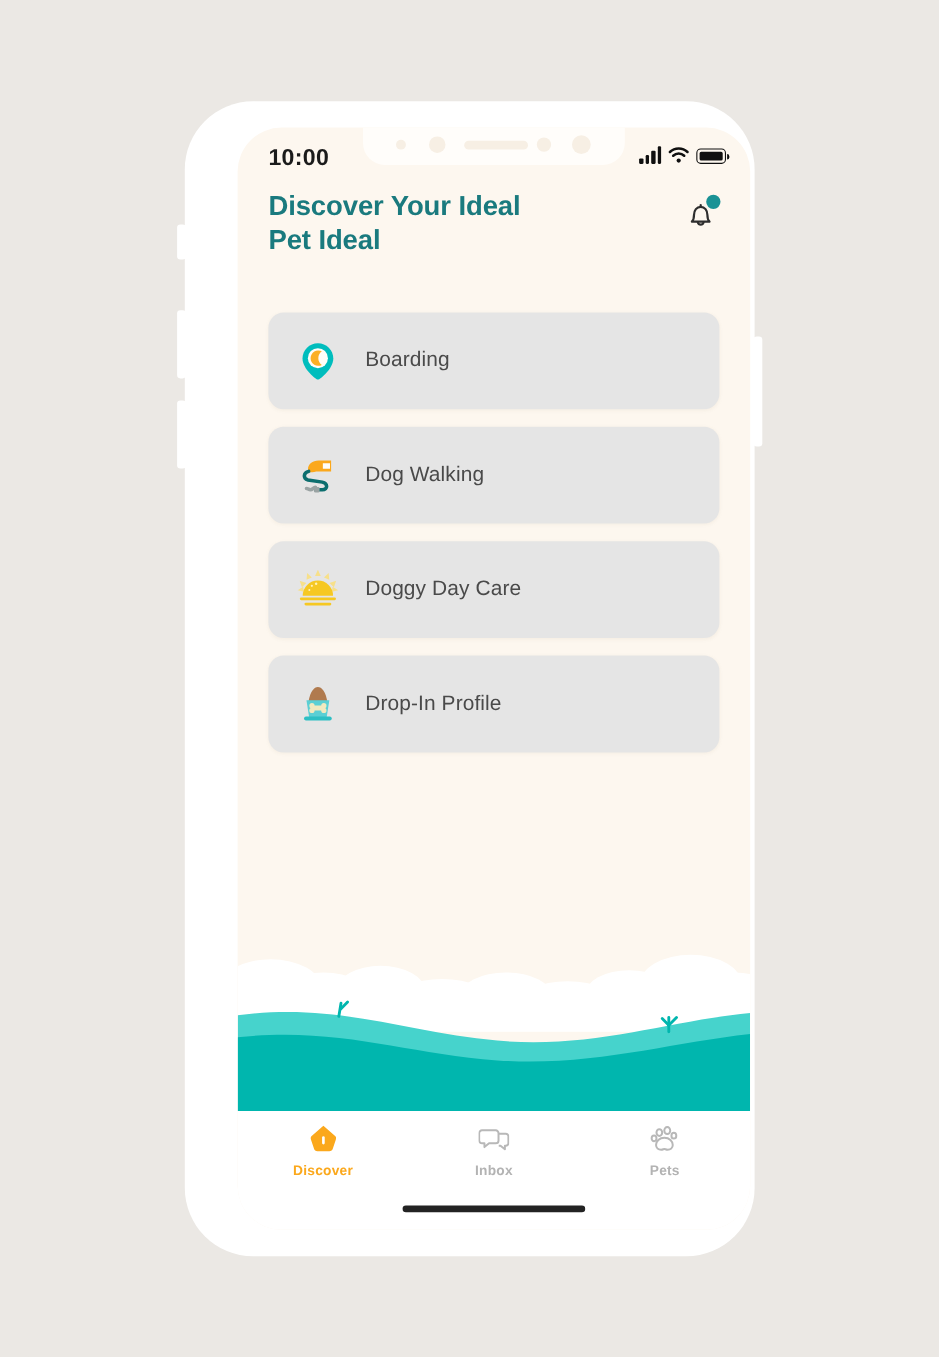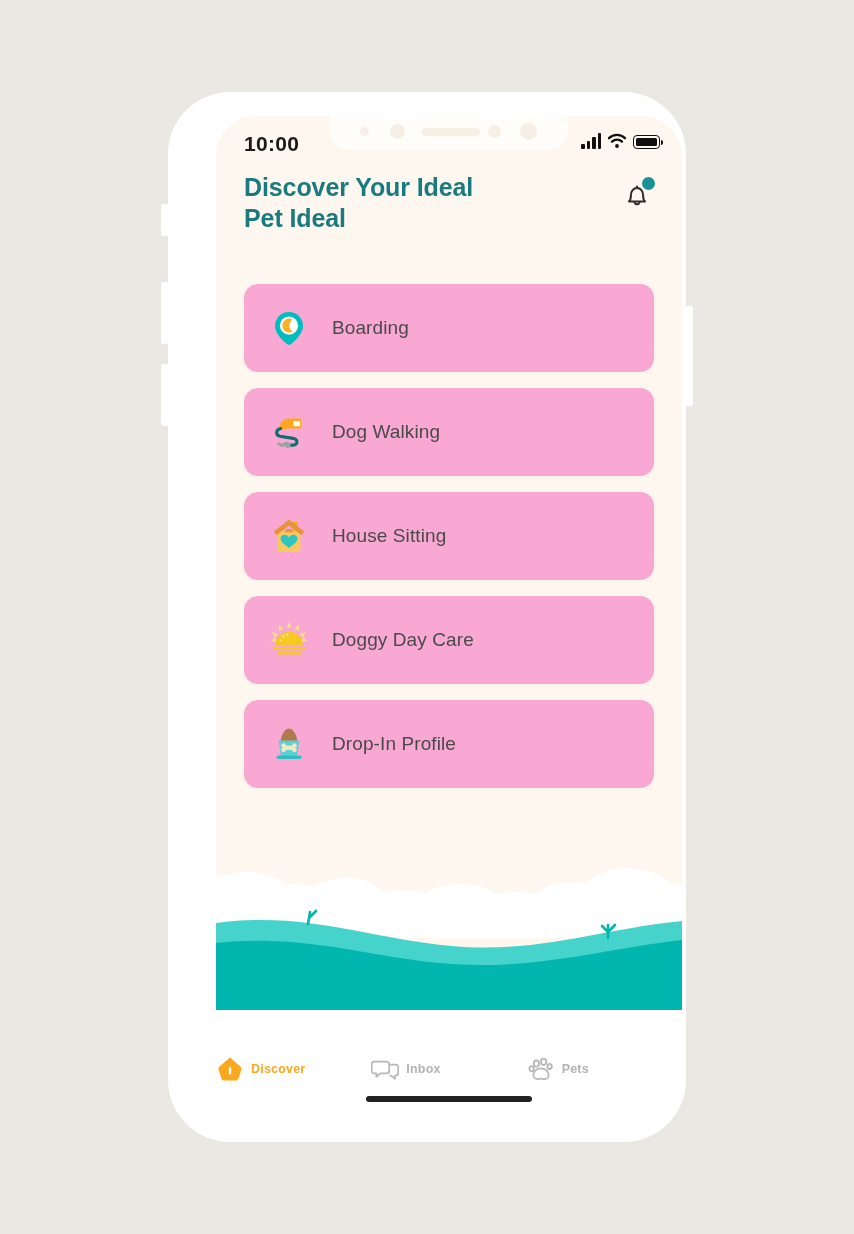--- a/index.html
+++ b/index.html
@@ -181,21 +181,21 @@
     position: absolute;
     left: 0;
     top: 168px;
     width: 100%;
     padding: 0 28px;
     box-sizing: border-box;
     z-index: 10;
   }
   .card {
     height: 88px;
-    background: #f9a8d4;
+    background: #e5e5e5;
     border-radius: 14px;
     margin-bottom: 16px;
     display: flex;
     align-items: center;
     padding-left: 22px;
     box-sizing: border-box;
     box-shadow: 0 1px 3px rgba(160,140,120,0.07);
   }
   .card-icon {
     width: 46px;
@@ -231,21 +231,21 @@
     height: 108px;
     background: #FFFFFF;
     display: flex;
     z-index: 20;
     padding-top: 10px;
     box-sizing: border-box;
   }
   .tab {
     flex: 1;
     display: flex;
-    flex-direction: row;
+    flex-direction: column;
     align-items: center;
     gap: 7px;
   }
   .tab-icon { height: 30px; display: flex; align-items: center; }
   .tab-label {
     font-size: 12.5px;
     color: #B3B3B3;
     letter-spacing: 0.2px;
     font-weight: bold;
   }
@@ -338,32 +338,20 @@
               <path d="M13 16.5 C13 11.8 17 8.6 22.6 8.6 L34 8.6 L34 18.6 L22.6 18.6 C17 18.6 13 21.2 13 16.5 Z" fill="#FBA81C"></path>
               <path d="M26.5 11.2 L33 11.2 L33 16.2 L26.5 16.2 Z" fill="#FFFDF8"></path>
               <path d="M13.6 18.5 C9 19.5 8 25 13 26.3 L26 28.3 C31 29.3 31.5 35 26 35.2 L20 35.3" fill="none" stroke="#0C6E6E" stroke-width="3.2" stroke-linecap="round"></path>
               <path d="M19.8 33 c-2 0-2.6 2.3-4.6 2.3 -1.6 0-2.2-1.3-3.6-1.3" fill="none" stroke="#9AA3A3" stroke-width="3.2" stroke-linecap="round"></path>
               <rect x="18.5" y="32.8" width="5" height="5" rx="1.2" fill="#9AA3A3"></rect>
             </svg>
           </div>
           <div class="card-label">Dog Walking</div>
         </div>
 
-        <div class="card">
-          <div class="card-icon">
-            <svg width="44" height="44" viewBox="0 0 44 44">
-              <rect x="25.5" y="8" width="5.2" height="11" fill="#FBA81C"></rect>
-              <rect x="10.5" y="16.5" width="23" height="21.5" rx="2.4" fill="#F9C860"></rect>
-              <path d="M6.8 17.6 L22 5.6 L37.2 17.6 L34.4 21.2 L22 11.5 L9.6 21.2 Z" fill="#E8923A"></path>
-              <path d="M19.4 15.8 h5.2 M18.4 17.6 h7.2" stroke="#E8923A" stroke-width="1.5" stroke-linecap="round"></path>
-              <path d="M22 34 C17 30.4 13.6 27.8 13.6 24.6 c0-2.3 1.8-3.9 4-3.9 1.7 0 3.3 1.1 4.4 2.6 1.1-1.5 2.7-2.6 4.4-2.6 2.2 0 4 1.6 4 3.9 C30.4 27.8 27 30.4 22 34 Z" fill="#2DC4C4"></path>
-            </svg>
-          </div>
-          <div class="card-label">House Sitting</div>
-        </div>
 
         <div class="card">
           <div class="card-icon">
             <svg width="44" height="44" viewBox="0 0 44 44">
               <g fill="#F7E08A">
                 <path d="M22 4 l2.6 5.6 h-5.2 z"></path>
                 <path d="M31.8 6.8 l0.5 6.2 -4.8-2.1 z"></path>
                 <path d="M38.6 13.9 l-2.1 5.9 -4-3.8 z"></path>
                 <path d="M12.2 6.8 l-0.5 6.2 4.8-2.1 z"></path>
                 <path d="M5.4 13.9 l2.1 5.9 4-3.8 z"></path>

